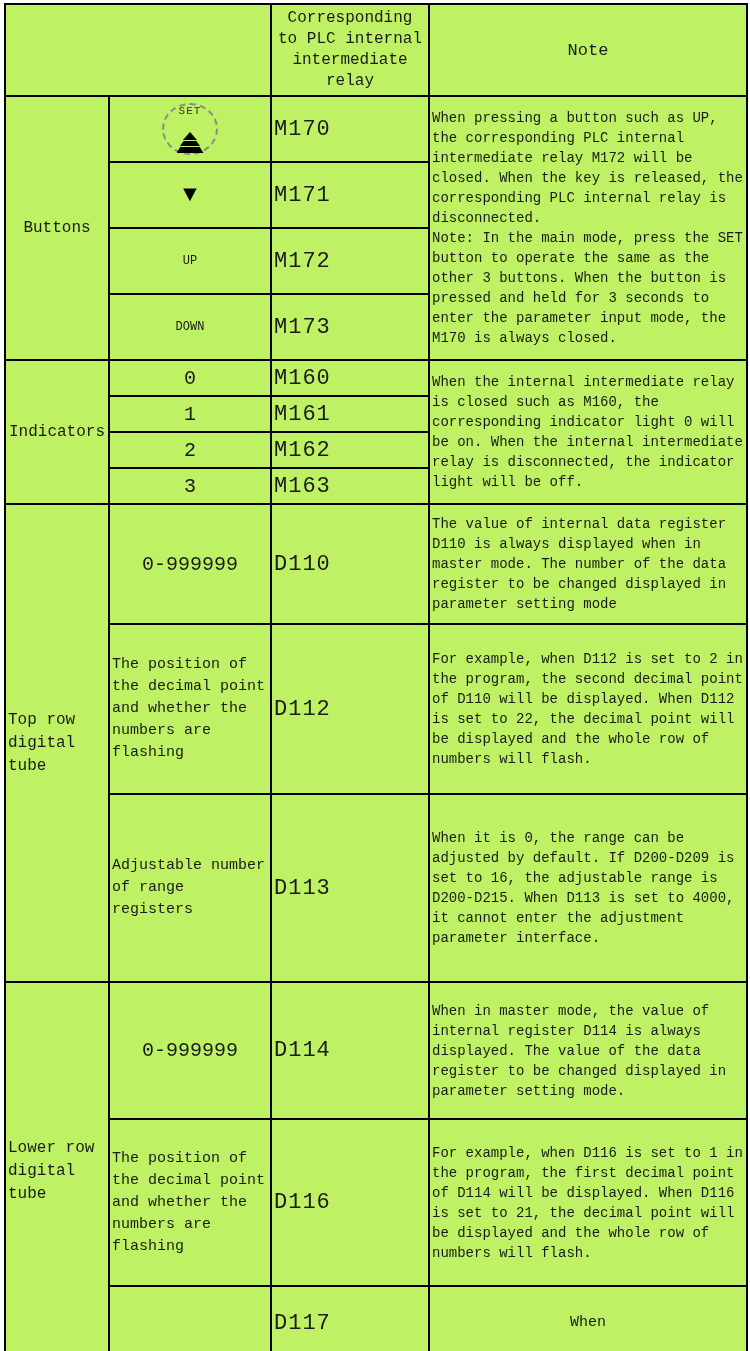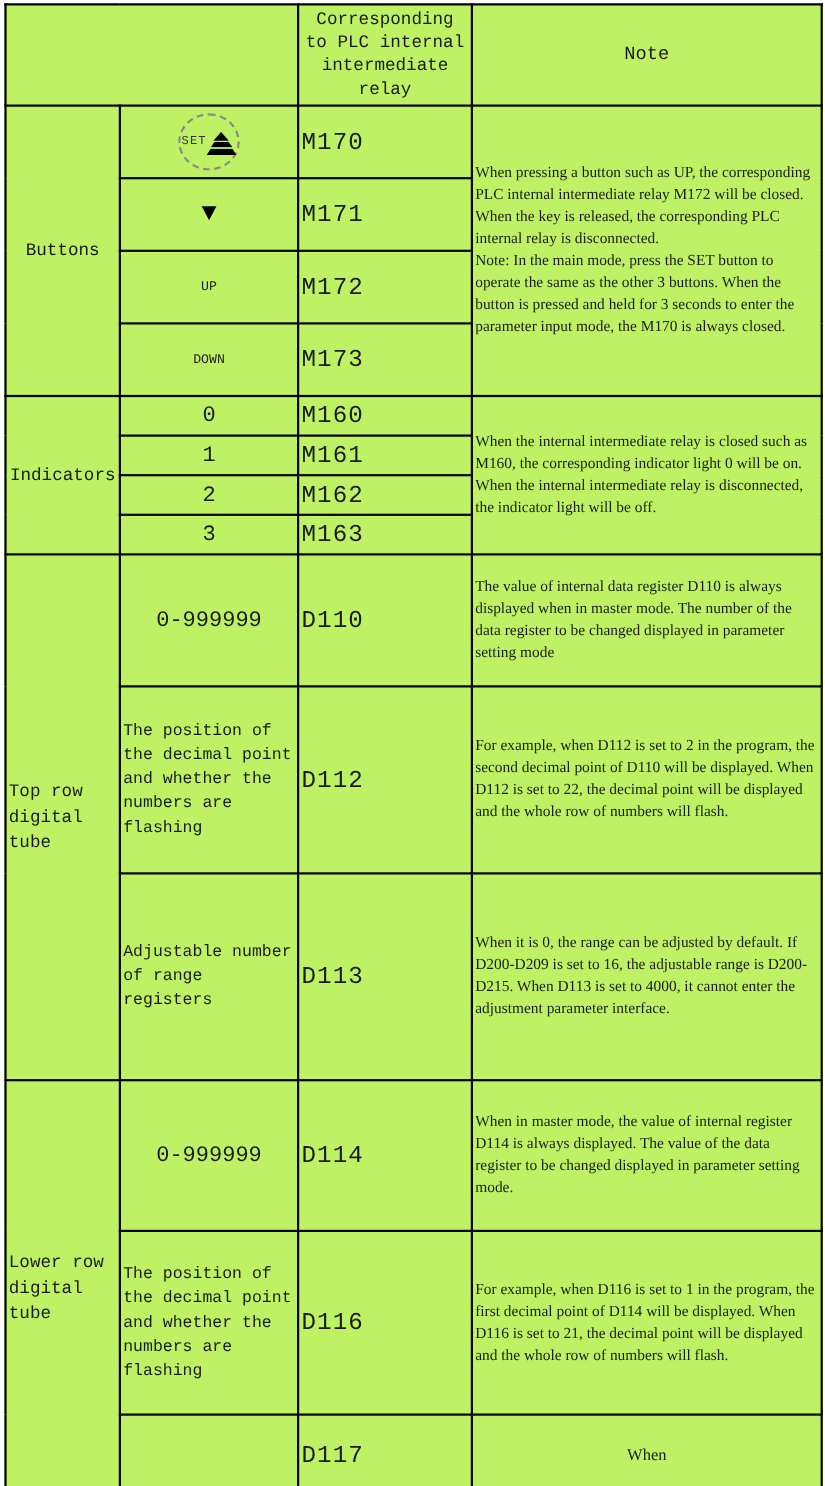--- a/index.html
+++ b/index.html
@@ -86,38 +86,37 @@
 
   
   td.note {
     text-align: left;
     vertical-align: middle;
     font-size: 14px;
     line-height: 20px;
     padding-left: 8px;
     padding-right: 6px;
     white-space: pre-line;
-    font-family: Liberation Serif, serif;
   }
   td.note-center {
     text-align: center;
     font-size: 15px;
   }
 
   
   .set-btn {
     width: 56px;
     height: 52px;
     border: 2px dashed #8a8a8a;
     border-radius: 50%;
     margin: 0 auto;
     display: flex;
-    flex-direction: row;
+    flex-direction: column;
     align-items: center;
-    justify-content: center;
+    justify-content: space-between;
   }
   .set-btn .set-label {
     font-size: 11px;
     line-height: 12px;
     letter-spacing: 1px;
     color: #333;
   }
   .set-pyramid { display: block; margin-top: 2px; }
   .set-pyramid i { display: block; margin: 1px auto 0; }
   .set-pyramid .p1 {

